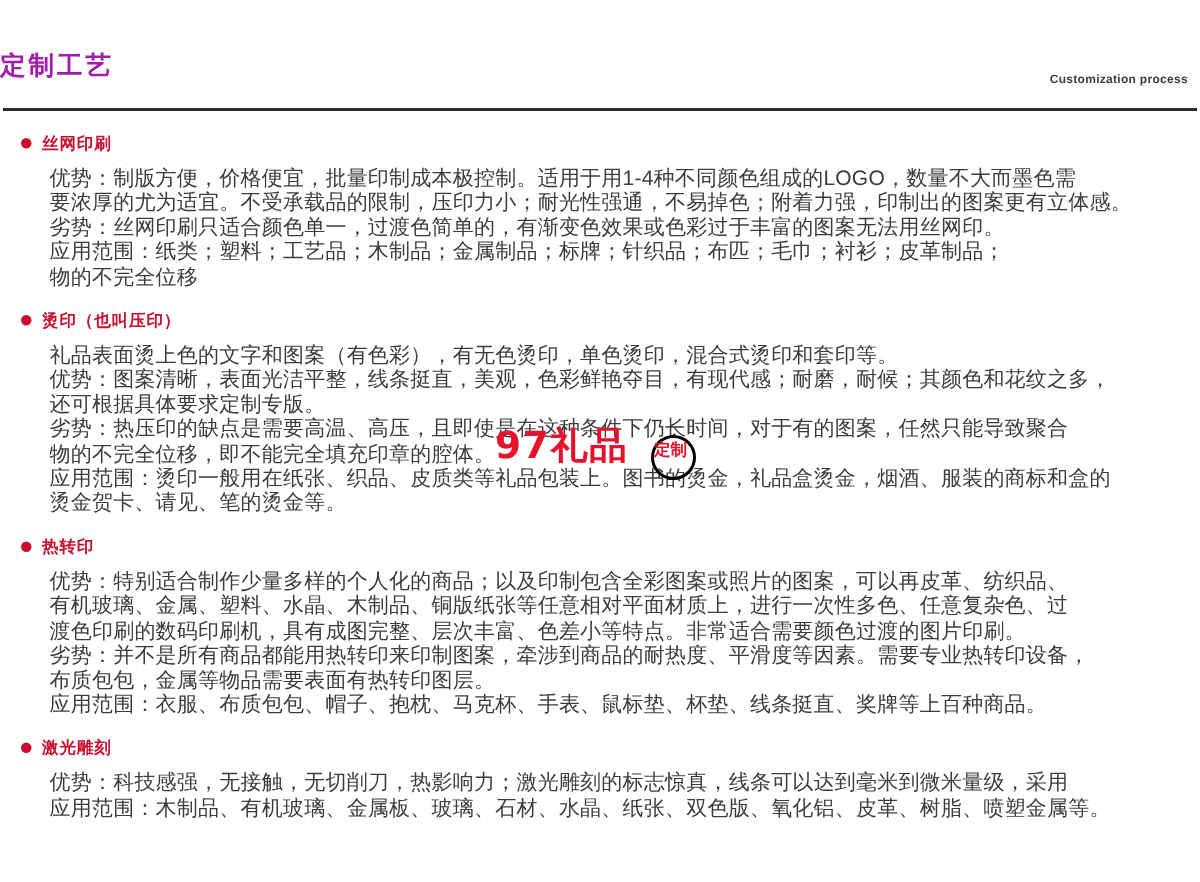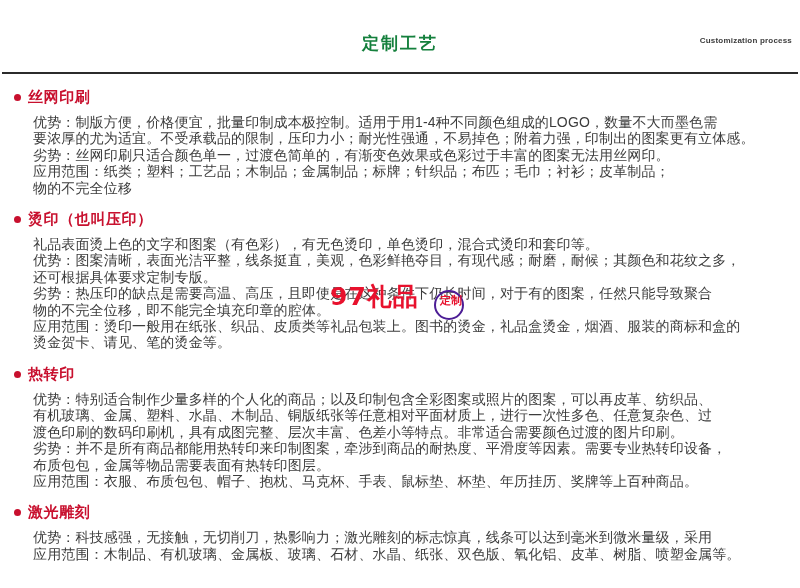--- a/index.html
+++ b/index.html
@@ -24,30 +24,29 @@
   
   .header {
     position: relative;
     height: 72px;
   }
   .main-title {
     position: absolute;
     left: 0;
     right: 0;
     top: 32px;
-    text-align: center;
     font-size: 17px;
     font-weight: bold;
-    color: #15803d;
+    color: #a21caf;
     letter-spacing: 2px;
   }
   .sub-title {
     position: absolute;
     right: 8px;
-    top: 36px;
+    top: 48px;
     font-size: 8px;
     font-weight: bold;
     color: #3c3c3c;
     letter-spacing: 0.2px;
   }
   .rule {
     height: 2px;
     background: #2b2b2b;
     margin: 0 2px 0 2px;
   }
@@ -66,21 +65,21 @@
   .bullet {
     width: 7px;
     height: 7px;
     border-radius: 50%;
     background: #c8102e;
     margin-right: 7px;
     flex: none;
   }
   .sec-title {
     color: #c8102e;
-    font-size: 15px;
+    font-size: 11px;
     font-weight: bold;
     letter-spacing: 0.6px;
     text-align: right;
   }
   .lines {
     padding-left: 19px;
   }
   .line {
     font-size: 14px;
     line-height: 16.4px;
@@ -103,27 +102,27 @@
     letter-spacing: 1px;
     line-height: 26px;
     font-family: "DejaVu Sans", sans-serif;
   }
   .wm-stamp {
     position: absolute;
     left: 104px;
     top: 6px;
     width: 30px;
     height: 30px;
-    border: 2px solid #4c1d95;
+    border: 2px solid #000000;
     border-radius: 50%;
     color: #e8112d;
     font-size: 11px;
     font-weight: bold;
     line-height: 13px;
-    text-align: right;
+    text-align: left;
     padding-top: 2px;
     box-sizing: border-box;
     letter-spacing: 0;
   }
 </style>
 </head>
 <body>
 
 <div class="page">
 
@@ -169,21 +168,21 @@
       <div class="sec-head">
         <span class="bullet"></span>
         <span class="sec-title">热转印</span>
       </div>
       <div class="lines">
         <div class="line">优势：特别适合制作少量多样的个人化的商品；以及印制包含全彩图案或照片的图案，可以再皮革、纺织品、</div>
         <div class="line">有机玻璃、金属、塑料、水晶、木制品、铜版纸张等任意相对平面材质上，进行一次性多色、任意复杂色、过</div>
         <div class="line">渡色印刷的数码印刷机，具有成图完整、层次丰富、色差小等特点。非常适合需要颜色过渡的图片印刷。</div>
         <div class="line">劣势：并不是所有商品都能用热转印来印制图案，牵涉到商品的耐热度、平滑度等因素。需要专业热转印设备，</div>
         <div class="line">布质包包，金属等物品需要表面有热转印图层。</div>
-        <div class="line">应用范围：衣服、布质包包、帽子、抱枕、马克杯、手表、鼠标垫、杯垫、年历挂历、奖牌等上百种商品。</div>
+        <div class="line">应用范围：衣服、布质包包、帽子、抱枕、马克杯、手表、鼠标垫、杯垫、线条挺直、奖牌等上百种商品。</div>
       </div>
     </div>
 
     <div class="section">
       <div class="sec-head">
         <span class="bullet"></span>
         <span class="sec-title">激光雕刻</span>
       </div>
       <div class="lines">
         <div class="line">优势：科技感强，无接触，无切削刀，热影响力；激光雕刻的标志惊真，线条可以达到毫米到微米量级，采用</div>

